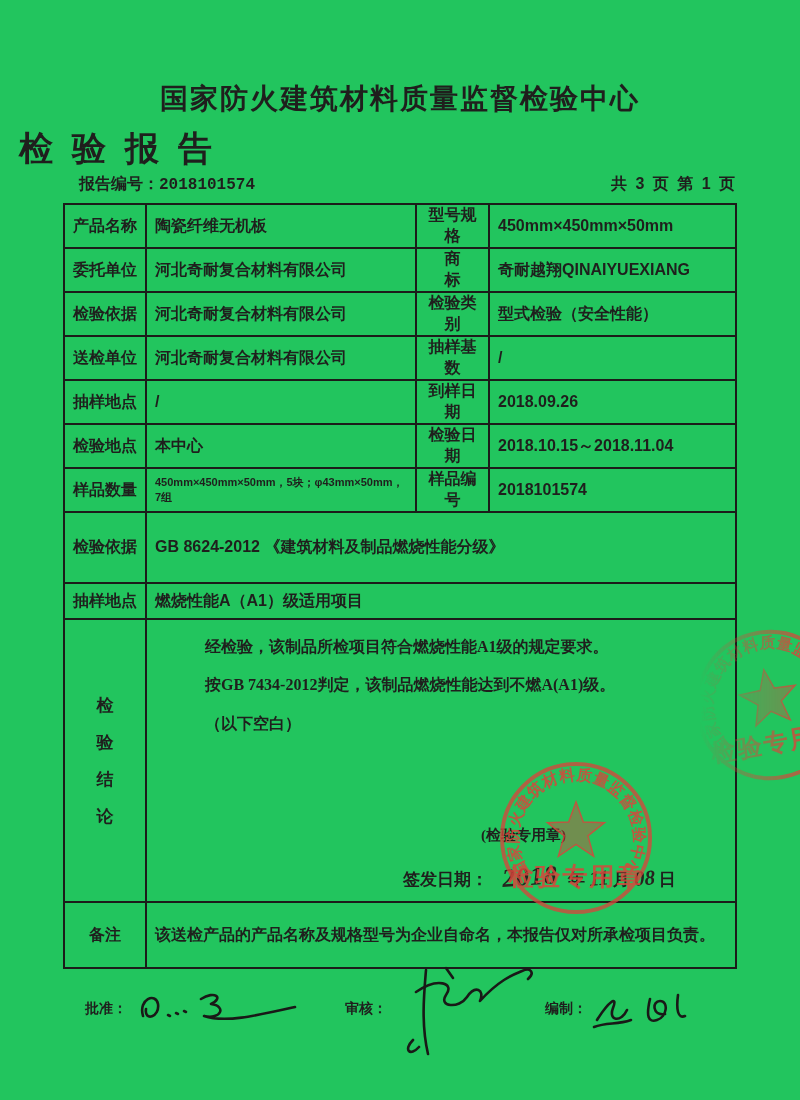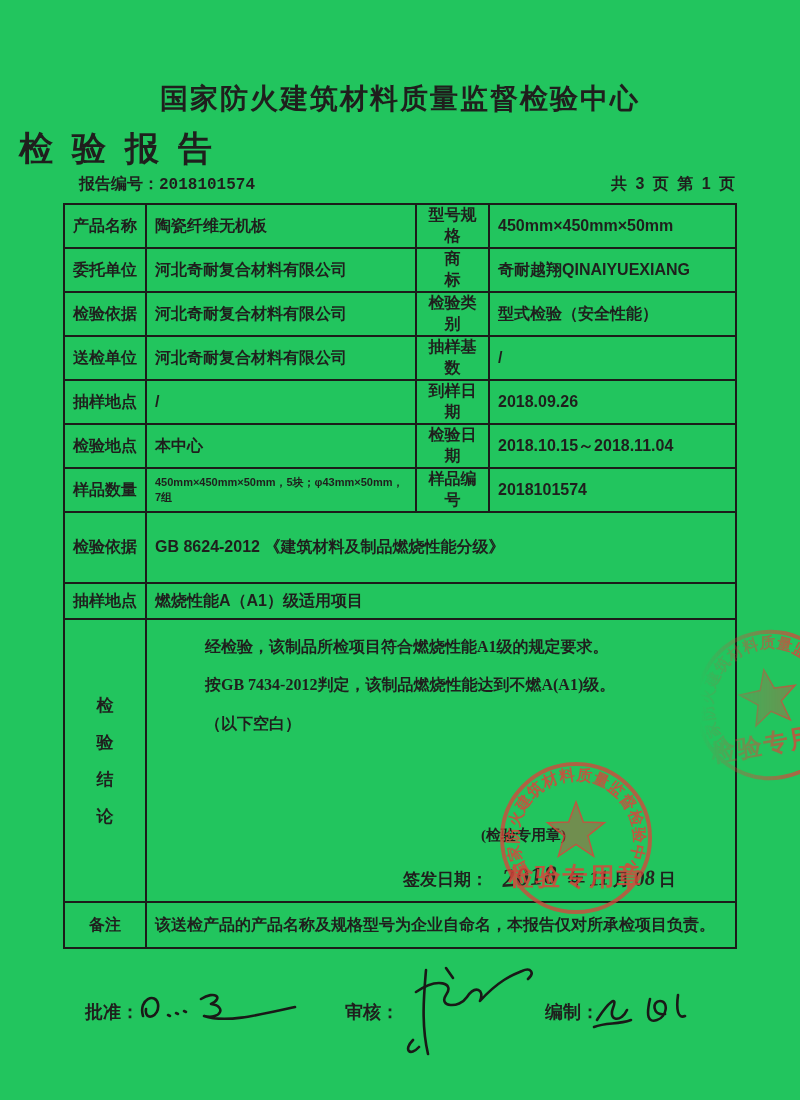--- a/index.html
+++ b/index.html
@@ -57,21 +57,21 @@
   .hand-num{font-size:21px;margin:0 4px;}
   
   .stamp-main{position:absolute;left:490px;top:752px;z-index:6;opacity:.85;}
   .stamp-edge{
     position:absolute;left:685px;top:620px;z-index:6;opacity:.8;
     transform:rotate(-10deg);
     -webkit-mask-image:linear-gradient(100deg,transparent 14%,rgba(0,0,0,.55) 40%,#000 62%);
             mask-image:linear-gradient(100deg,transparent 14%,rgba(0,0,0,.55) 40%,#000 62%);
   }
   
-  .foot-label{position:absolute;top:1000px;font-size:18px;font-weight:bold;}
+  .foot-label{position:absolute;top:1000px;font-size:14px;font-weight:bold;}
   .fl-approve{left:85px;}
   .fl-review{left:345px;}
   .fl-compile{left:545px;}
   .sig{position:absolute;}
   .sig path{fill:none;stroke:#191917;stroke-width:2.6;stroke-linecap:round;stroke-linejoin:round;}
   .sig-approve{left:133px;top:986px;}
   .sig-review{left:388px;top:960px;}
   .sig-compile{left:586px;top:982px;}
 </style>
 </head>
@@ -156,21 +156,21 @@
       <td class="concl-cell" colspan="3">
         <div class="concl-line" style="top:17px">经检验，该制品所检项目符合燃烧性能A1级的规定要求。</div>
         <div class="concl-line" style="top:55px">按GB 7434-2012判定，该制品燃烧性能达到不燃A(A1)级。</div>
         <div class="concl-line" style="top:94px">（以下空白）</div>
         <div class="seal-note">(检验专用章)</div>
         <div class="issue-line">
           <span>签发日期：</span><span class="hand hand-year">2018</span><span>年</span><span class="hand hand-num">11</span><span>月</span><span class="hand hand-num">08</span><span>日</span>
         </div>
       </td>
     </tr>
-    <tr style="height:46px">
+    <tr style="height:66px">
       <td class="lbl">备注</td>
       <td class="val" colspan="3">该送检产品的产品名称及规格型号为企业自命名，本报告仅对所承检项目负责。</td>
     </tr>
   </tbody>
     </table>
 
   <svg class="stamp-main" width="172" height="172" viewBox="0 0 172 172">
     <circle cx="86" cy="86" r="74" fill="none" stroke="#d9453b" stroke-width="4" opacity=".9"></circle>
     <path id="arcMain" d="M 40.3 121.7 A 58 58 0 1 1 131.7 121.7" fill="none"></path>
     <text font-size="15.5" font-weight="bold" fill="#d9453b" letter-spacing="0.6" font-family="Liberation Sans, DejaVu Sans, sans-serif">

